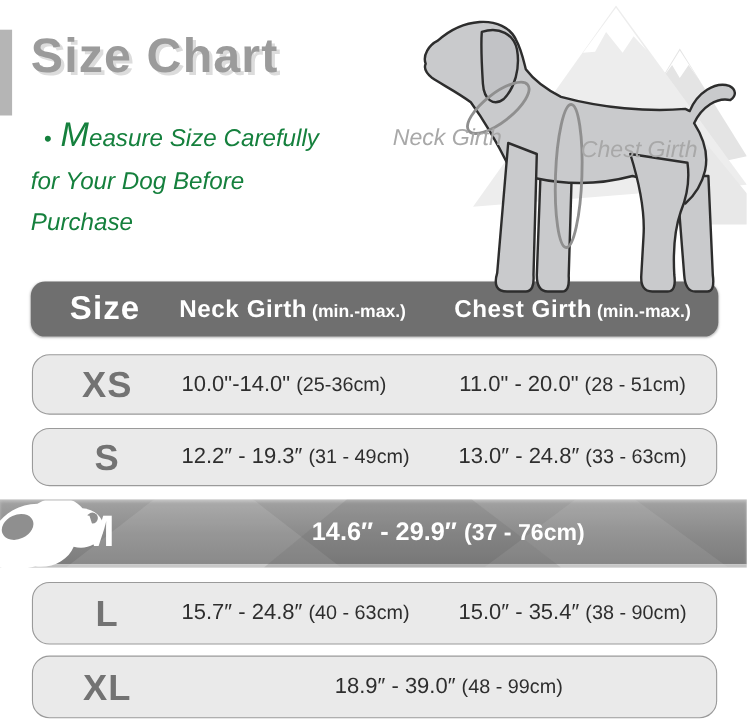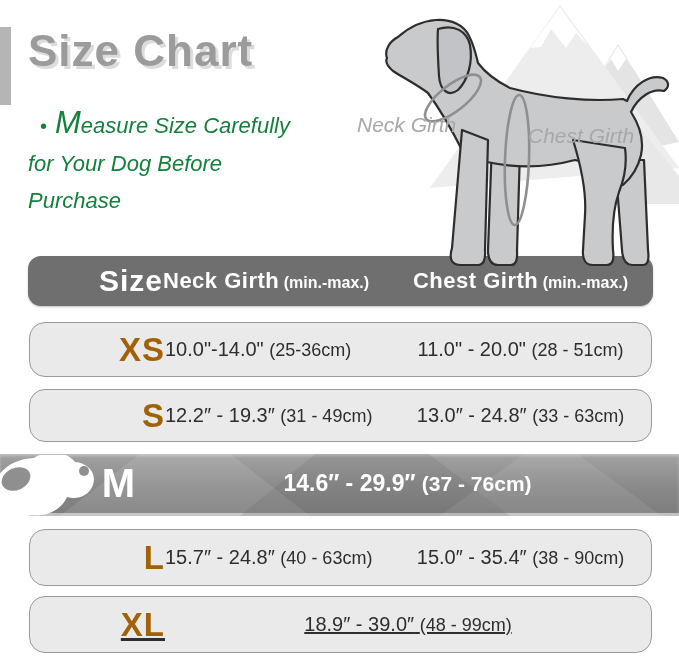--- a/index.html
+++ b/index.html
@@ -22,36 +22,36 @@
   .note .bullet{font-style:normal;font-size:20px;margin-right:8px;}
   .note .big-m{font-size:31px;font-weight:500;}
   
   .dog-svg{position:absolute;left:335px;top:0;width:344px;height:272px;z-index:3;}
   
   .thead{
     position:absolute;left:28px;top:256px;width:625px;height:50px;z-index:1;
     background:#6f6f6f;border-radius:13px;display:flex;align-items:center;
     color:#fff;box-shadow:0 1px 2px rgba(0,0,0,.25);
   }
-  .col-size{width:135px;text-align:right;}
+  .col-size{width:135px;text-align:center;}
   .col-neck{width:225px;}
   .col-chest{flex:1;text-align:center;}
   .thead .col-size{font-size:30px;font-weight:800;letter-spacing:1px;}
   .h-title{font-size:22px;font-weight:800;letter-spacing:.5px;}
   .h-range{font-size:16px;font-weight:700;}
   .row{
     position:absolute;left:29px;width:623px;display:flex;align-items:center;
     background:#eaeaea;border:1.5px solid #9a9a9a;border-radius:16px;
     color:#2e2e2e;box-sizing:border-box;z-index:1;
   }
   .row-xs{top:322px;height:55px;}
   .row-s {top:389px;height:53px;}
   .row-l {top:529px;height:57px;}
-  .row-xl{top:596px;height:57px;text-decoration:underline;}
-  .size-label{font-size:33px;font-weight:800;color:#a16207;letter-spacing:1px;}
+  .row-xl{top:596px;height:57px;}
+  .size-label{font-size:33px;font-weight:800;color:#737373;letter-spacing:1px;}
   .val{font-size:20px;font-weight:500;white-space:nowrap;}
   .val .cm{font-size:18px;}
   
   .row-m{
     position:absolute;left:0;top:454px;width:679px;height:62px;display:flex;align-items:center;
     background:linear-gradient(180deg,#a2a2a2 0%,#8a8a8a 55%,#7d7d7d 100%);
     border-bottom:3px solid #c2c2c2;box-sizing:border-box;color:#ffffff;
     padding-left:40px;z-index:2;box-shadow:inset 0 2px 3px rgba(255,255,255,.35);
   }
   .row-m .col-size{width:96px;}

